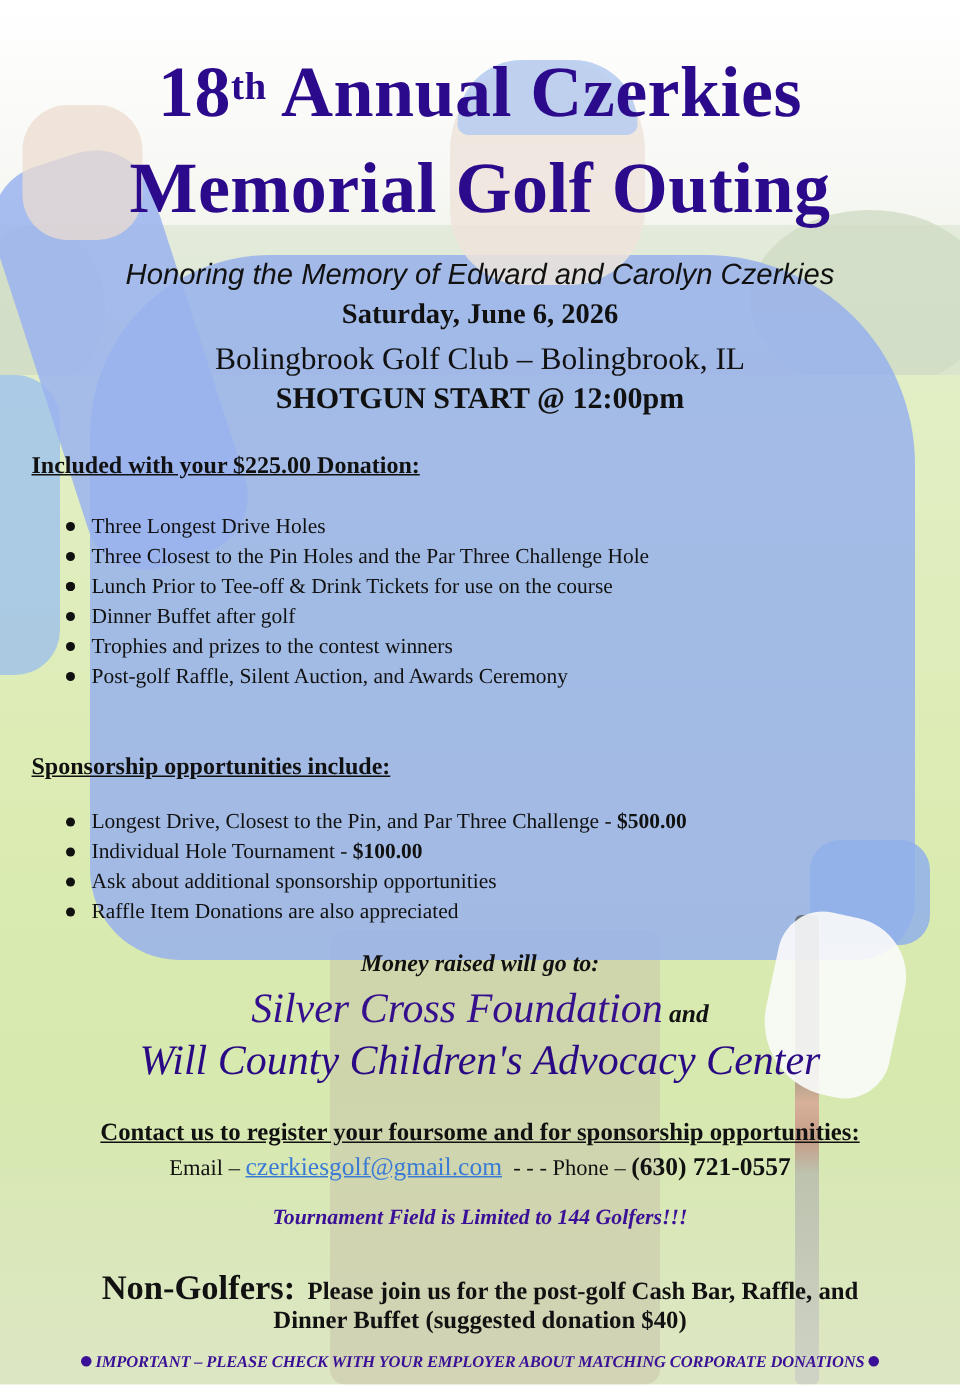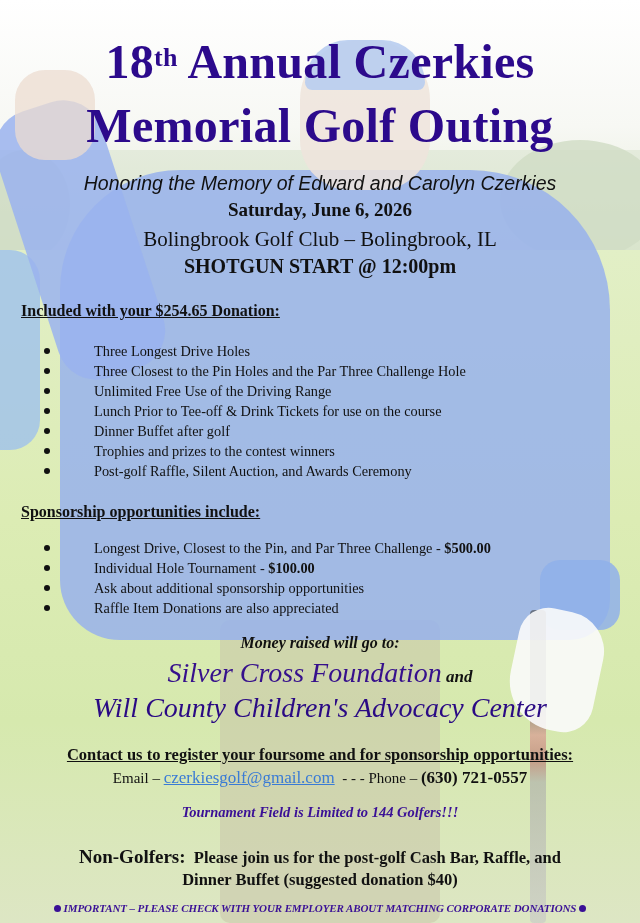--- a/index.html
+++ b/index.html
@@ -55,41 +55,41 @@
   .date { top:199px; font-weight:bold; font-size:19px; color:#111; }
   .venue { top:227px; font-size:21px; color:#111; }
   .shotgun { top:255px; font-weight:bold; font-size:20px; color:#111; }
 
   .sec-head { position:absolute; left:21px; font-weight:bold; font-size:16px;
     color:#111; text-decoration:underline; white-space:nowrap; }
   .included-head { top:302px; }
   .spons-head { top:503px; }
 
   ul.bl { position:absolute; left:0; margin:0; padding:0; list-style:none; }
-  ul.bl li { position:relative; padding-left:94px; font-size:14.3px; line-height:20px;
+  ul.bl li { position:relative; padding-left:61px; font-size:14.3px; line-height:20px;
     color:#111; white-space:nowrap; }
   ul.bl li .dot { position:absolute; left:44px; top:7px; width:6px; height:6px;
     border-radius:50%; background:#111; }
   .included-list { top:341px; }
   .spons-list { top:538px; }
   .bold { font-weight:bold; }
 
   .money { top:634px; font-style:italic; font-weight:bold; font-size:16px; color:#111; }
   .silver { top:657px; font-style:italic; font-size:28px; color:#36108c; }
   .silver .and { font-size:17px; color:#111; font-weight:bold; }
   .willc { top:692px; font-style:italic; font-size:28px; color:#2a0a84; }
 
   .contact-head { top:745px; font-weight:bold; font-size:16.5px; color:#111; text-decoration:underline; }
   .contact-line { top:768px; font-size:15px; color:#111; }
   .contact-line .email { color:#3a7bd5; text-decoration:underline; font-size:17px; }
   .contact-line .phone { font-weight:bold; font-size:17px; }
   .limited { top:804px; font-style:italic; font-weight:bold; font-size:14.5px; color:#3a1096; }
 
   .nong1 { top:846px; font-weight:bold; font-size:16.5px; color:#111; }
-  .nong1 .big { font-size:19px; }
+  .nong1 .big { font-size:23px; }
   .nong2 { top:870px; font-weight:bold; font-size:16.5px; color:#111; }
 
   .important { top:902px; font-style:italic; font-weight:bold; font-size:11px; color:#3a1096; letter-spacing:-0.1px; }
   .important .bul { display:inline-block; width:7px; height:7px; border-radius:50%;
     background:#3a1096; vertical-align:middle; margin:0 3px; position:relative; top:-1px; }
 </style>
 </head>
 <body>
 
 <div class="bg">
@@ -113,25 +113,25 @@
 <div class="content">
 
   <div class="abs title1"><span>18</span><sup>th</sup><span> Annual Czerkies</span></div>
   <div class="abs title2">Memorial Golf Outing</div>
 
   <div class="abs honor">Honoring the Memory of Edward and Carolyn Czerkies</div>
   <div class="abs date">Saturday, June 6, 2026</div>
   <div class="abs venue">Bolingbrook Golf Club – Bolingbrook, IL</div>
   <div class="abs shotgun">SHOTGUN START @ 12:00pm</div>
 
-  <div class="sec-head included-head">Included with your $254.65 Donation:</div>
+  <div class="sec-head included-head">Included with your $225.00 Donation:</div>
   <ul class="bl included-list">
     <li><span class="dot"></span><span>Three Longest Drive Holes</span></li>
     <li><span class="dot"></span><span>Three Closest to the Pin Holes and the Par Three Challenge Hole</span></li>
-    <li><span class="dot"></span><span>Unlimited Free Use of the Driving Range</span></li>
+    <li><span class="dot"></span></li>
     <li><span class="dot"></span><span>Lunch Prior to Tee-off &amp; Drink Tickets for use on the course</span></li>
     <li><span class="dot"></span><span>Dinner Buffet after golf</span></li>
     <li><span class="dot"></span><span>Trophies and prizes to the contest winners</span></li>
     <li><span class="dot"></span><span>Post-golf Raffle, Silent Auction, and Awards Ceremony</span></li>
   </ul>
 
   <div class="sec-head spons-head">Sponsorship opportunities include:</div>
   <ul class="bl spons-list">
     <li><span class="dot"></span><span>Longest Drive, Closest to the Pin, and Par Three Challenge - </span><span class="bold">$500.00</span></li>
     <li><span class="dot"></span><span>Individual Hole Tournament - </span><span class="bold">$100.00</span></li>

